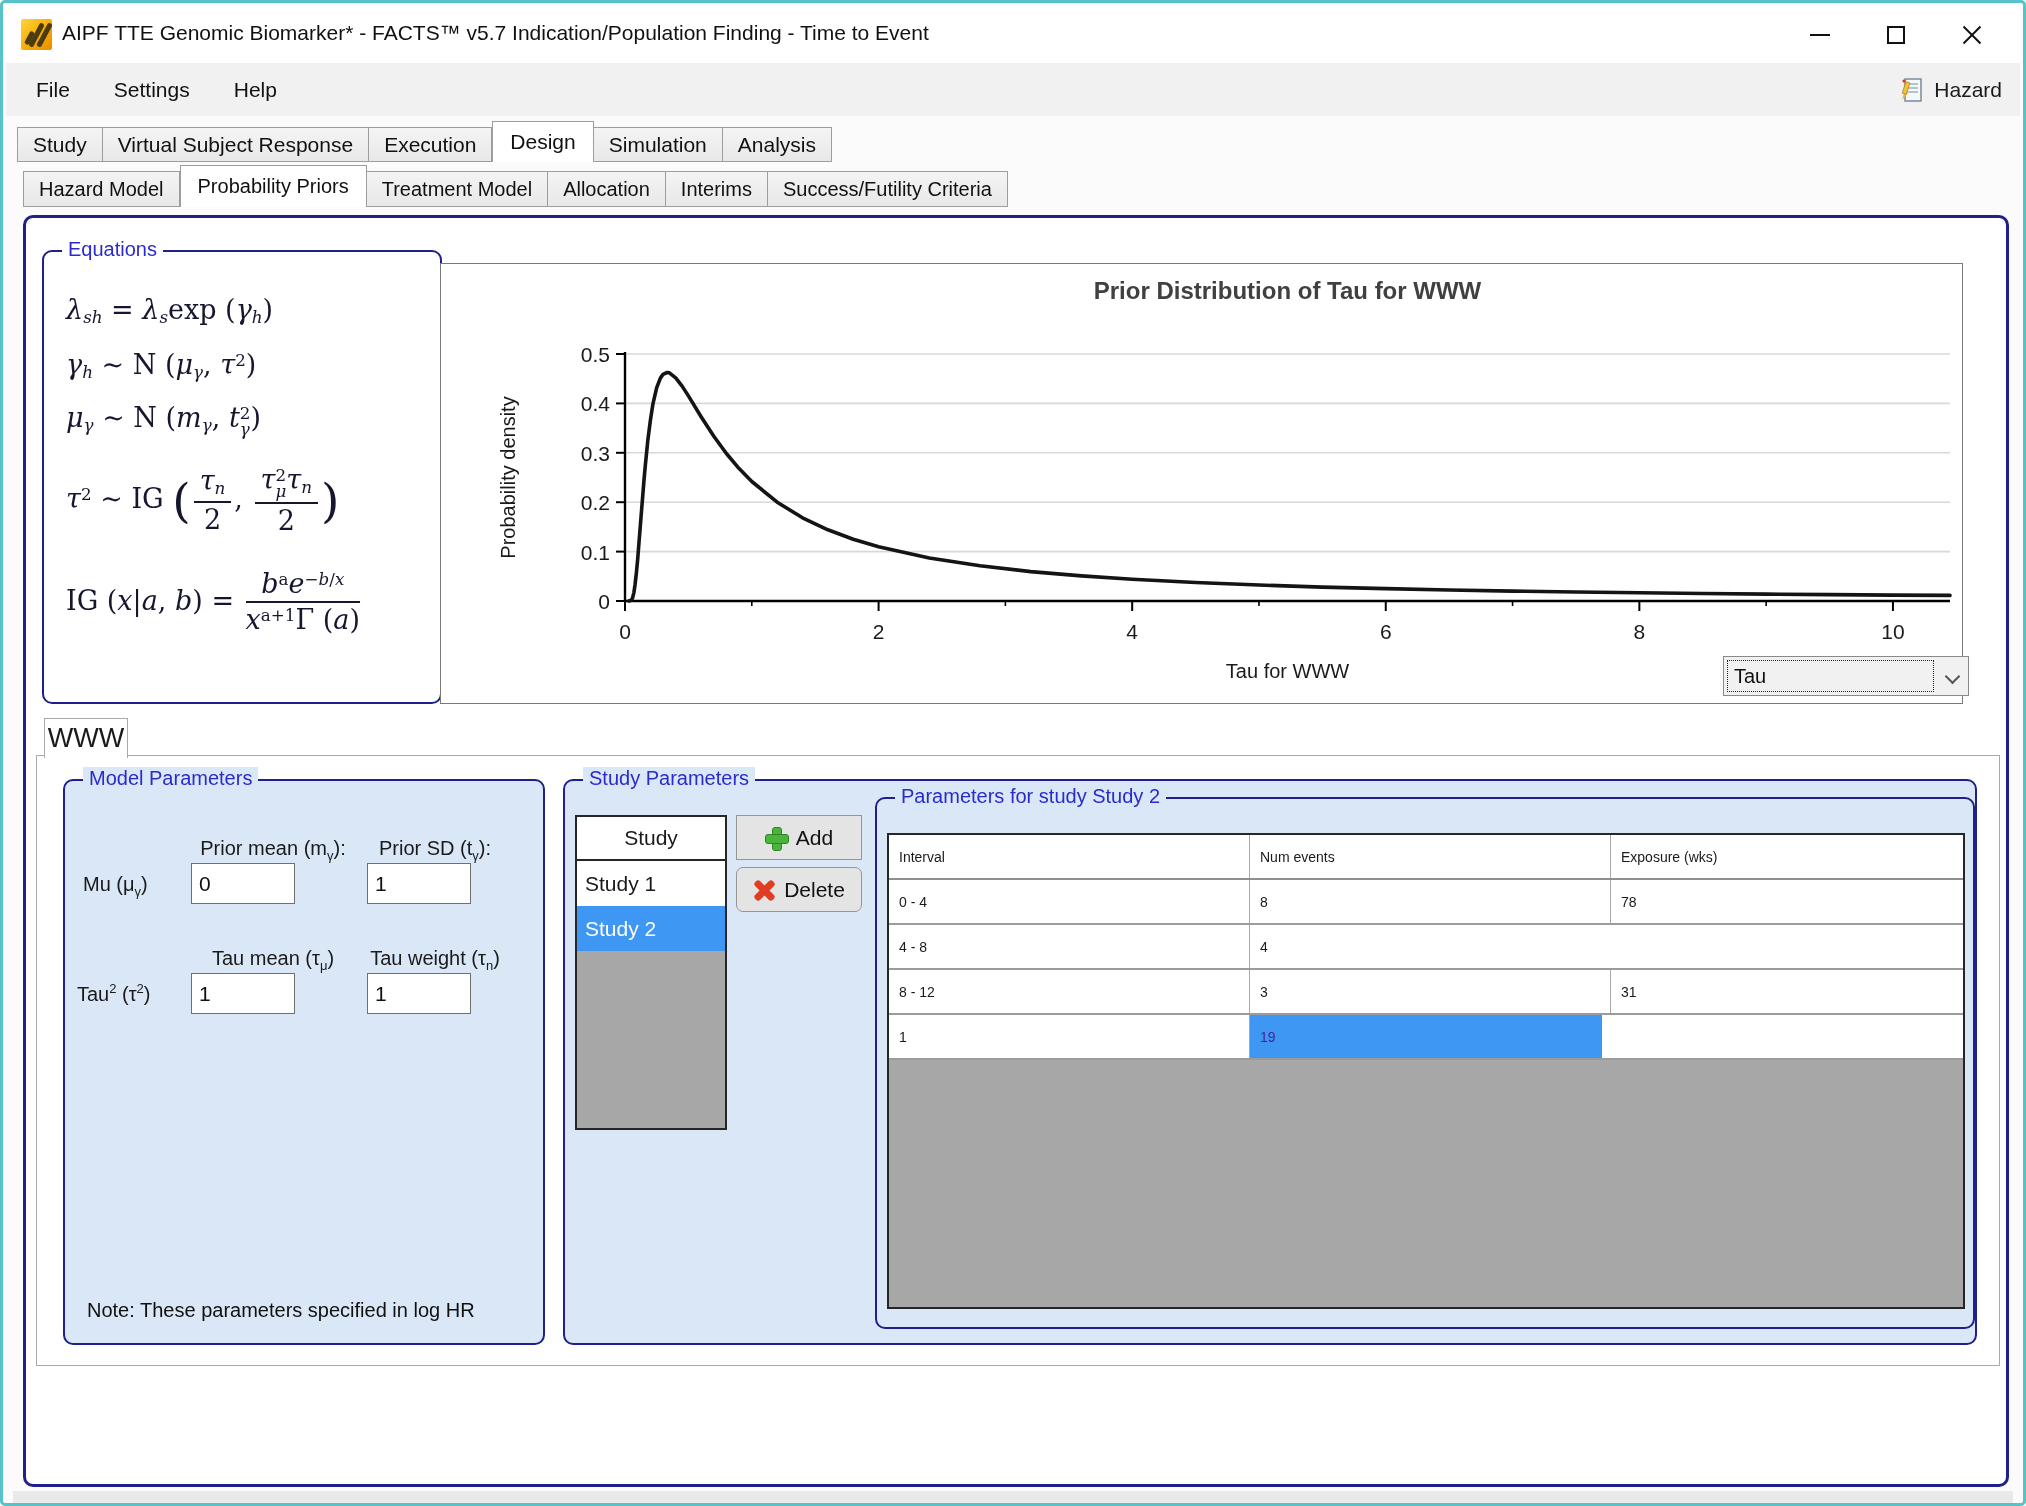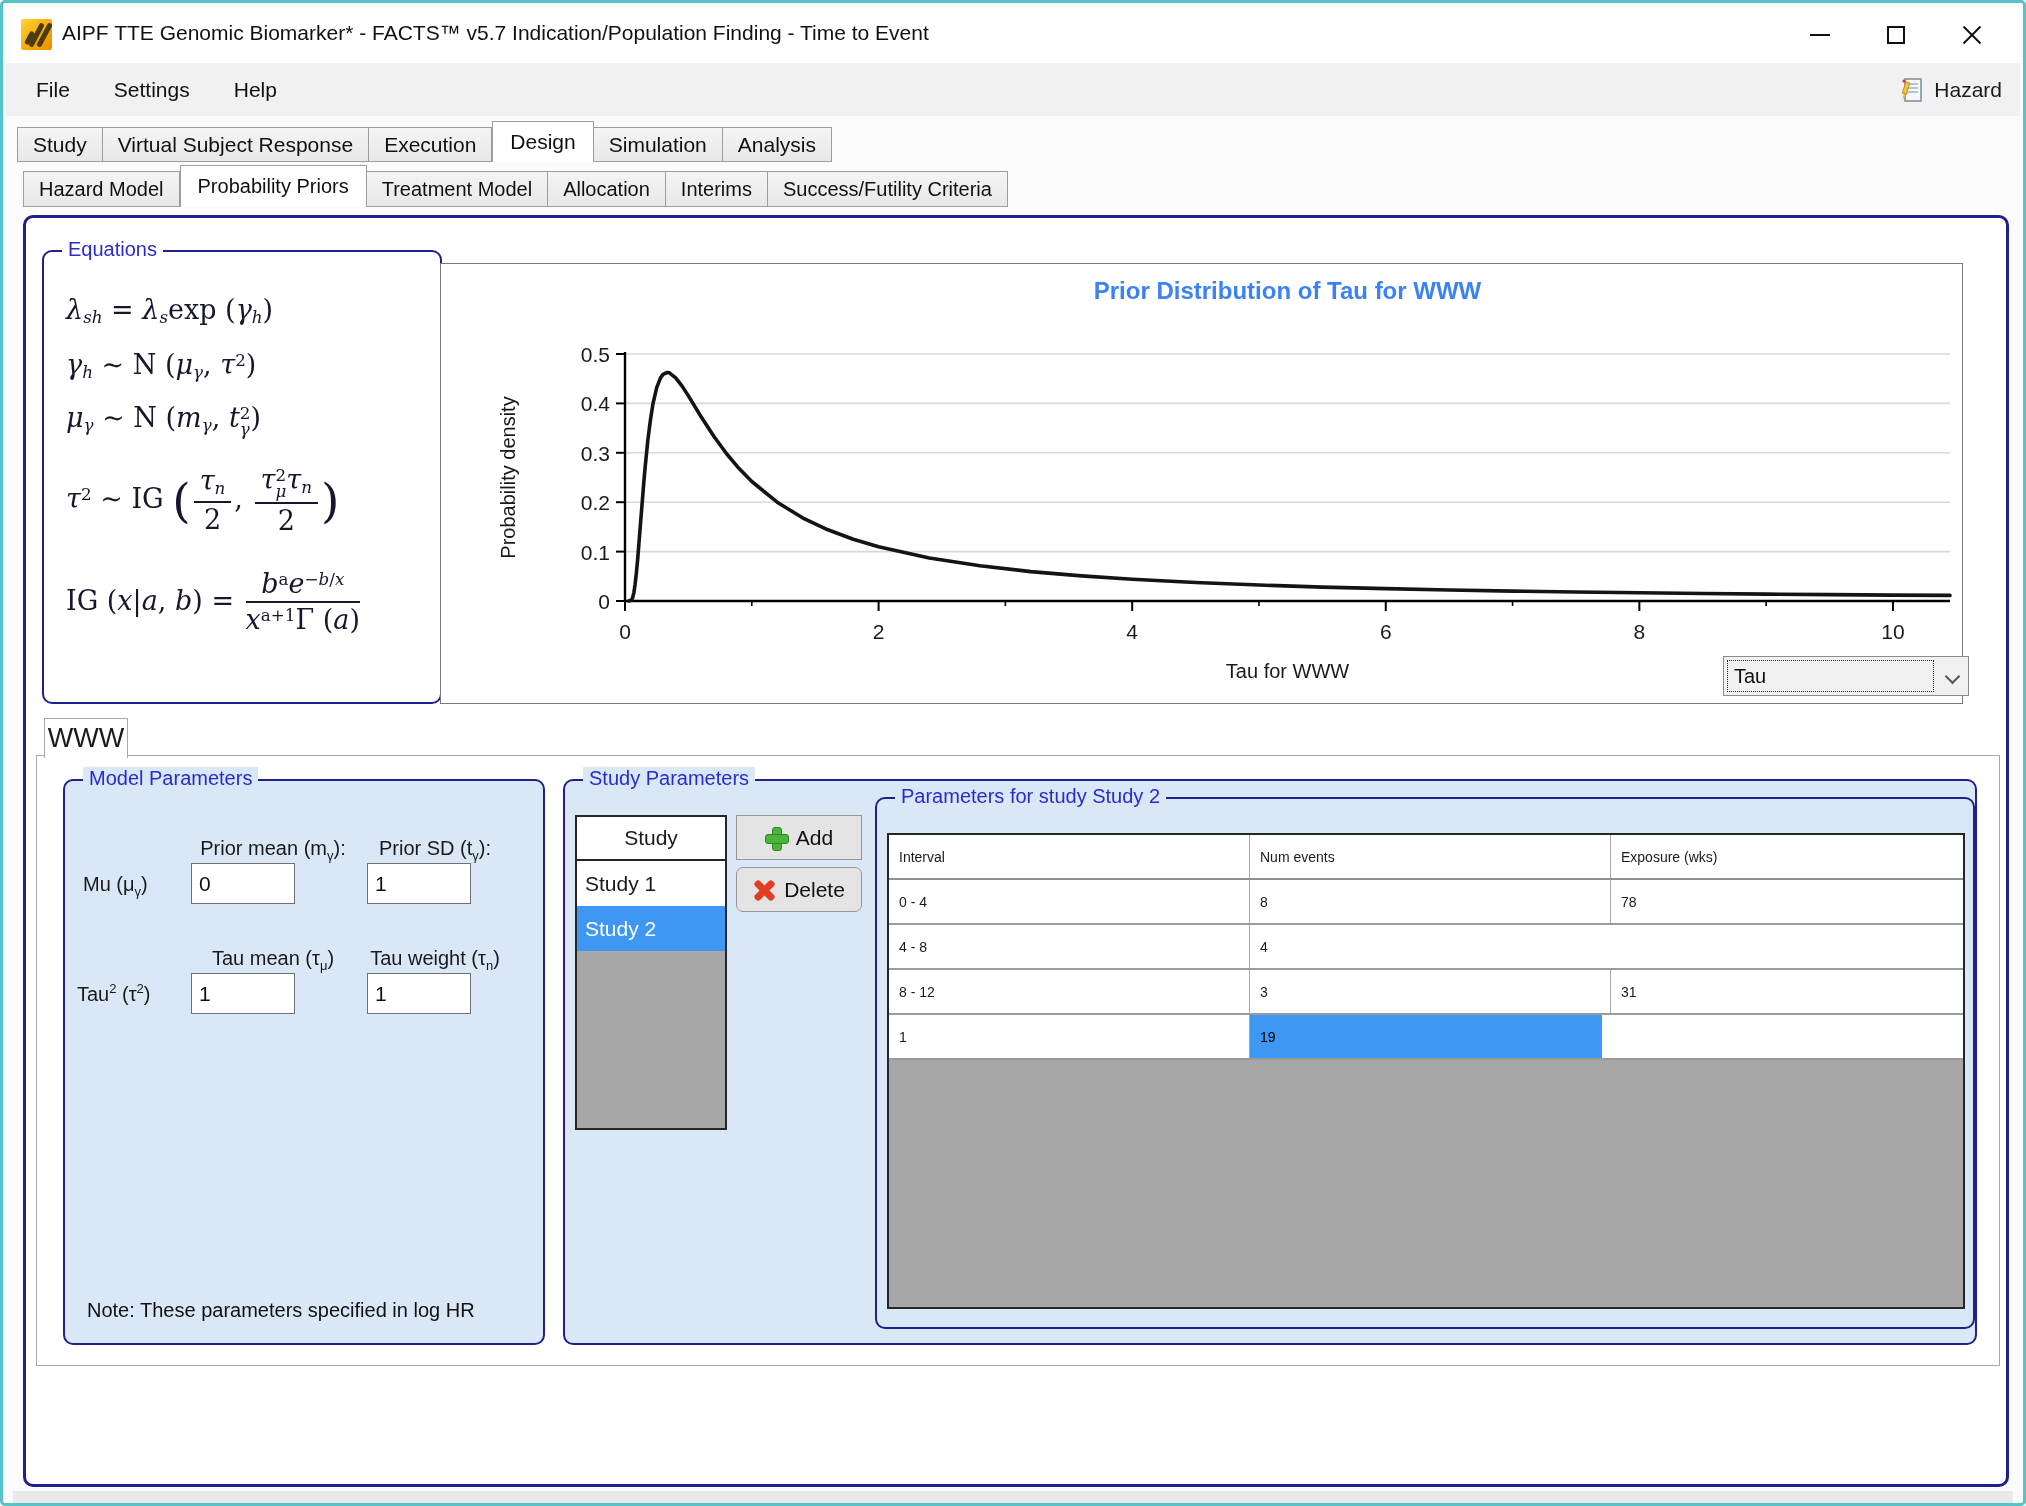--- a/index.html
+++ b/index.html
@@ -66,21 +66,21 @@
   .ss span:first-child { font-style:normal; }
   .frac { display:inline-block; vertical-align:middle; text-align:center; line-height:1.05; margin:0 3px; }
   .frac .nu { display:block; border-bottom:2px solid #16162e; padding:0 6px 3px; }
   .frac .de { display:block; padding-top:3px; }
   .big { font-size:1.75em; vertical-align:middle; font-weight:300; }
 
   
   #chart-panel { position:absolute; left:414px; top:45px; width:1523px; height:441px; background:#fff;
     border:1px solid #7a7a7a; }
   #chart-title { position:absolute; left:184px; top:13px; width:1325px; text-align:center;
-    font-size:24px; font-weight:bold; color:#3b82f6; }
+    font-size:24px; font-weight:bold; color:#404040; }
   #chart-xlabel { position:absolute; left:184px; top:396px; width:1325px; text-align:center; font-size:20px; }
   #chart-svg { position:absolute; left:0; top:0; }
   .combo { position:absolute; left:1282px; top:392px; width:246px; height:40px; background:#f1f1f1;
     border:1px solid #8a8a8a; }
   .combo-focus { position:absolute; left:3px; top:3px; right:34px; bottom:3px; border:1px dotted #222;
     display:flex; align-items:center; padding-left:6px; font-size:20px; color:#111; }
   .combo-arrow { position:absolute; right:10px; top:14px; width:11px; height:11px;
     border-right:2px solid #555; border-bottom:2px solid #555; transform:rotate(45deg); }
 
   
@@ -121,21 +121,21 @@
 
   #study2-group { left:310px; top:16px; width:1100px; height:532px; }
   #study-table { position:absolute; left:10px; top:34px; width:1078px; height:476px; border:2px solid #262626;
     background:#a7a7a7; }
   .t-row { display:flex; height:45px; border-bottom:2px solid #9b9b9b; background:#fff; }
   .t-row.head { border-bottom:2px solid #8f8f8f; }
   .t-cell { height:100%; display:flex; align-items:center; padding-left:10px; font-size:14px;
     border-right:1px solid #a8a8a8; overflow:hidden; white-space:nowrap; }
   .t-cell:last-child { border-right:none; }
   .t-cell.c0 { width:361px; } .t-cell.c1 { width:361px; } .t-cell.c2 { width:352px; }
-  .t-cell.selcell { background:#3e97f3; color:#000000; }
+  .t-cell.selcell { background:#3e97f3; color:#4c1d95; }
 
   
   .bottom-strip { position:absolute; left:10px; right:10px; top:1488px; height:12px; background:#e9e9e9; }
 </style>
 </head>
 <body>
 
 <div class="win">
 
   <div class="titlebar">

